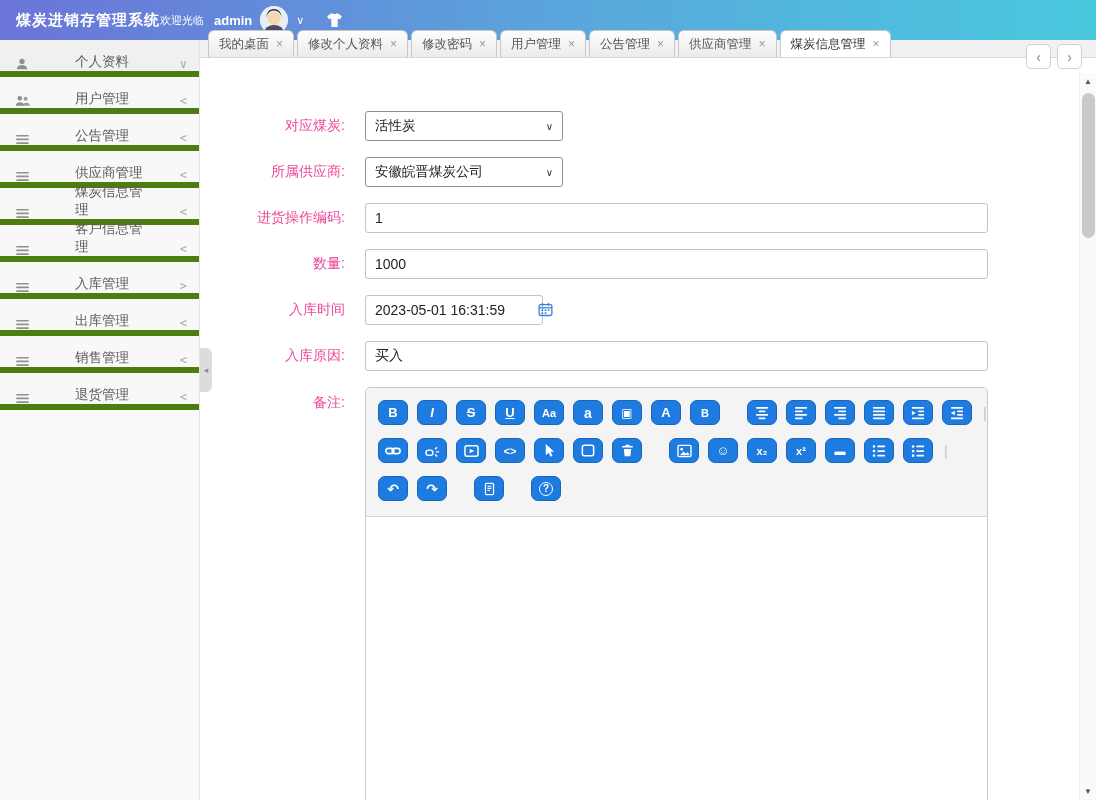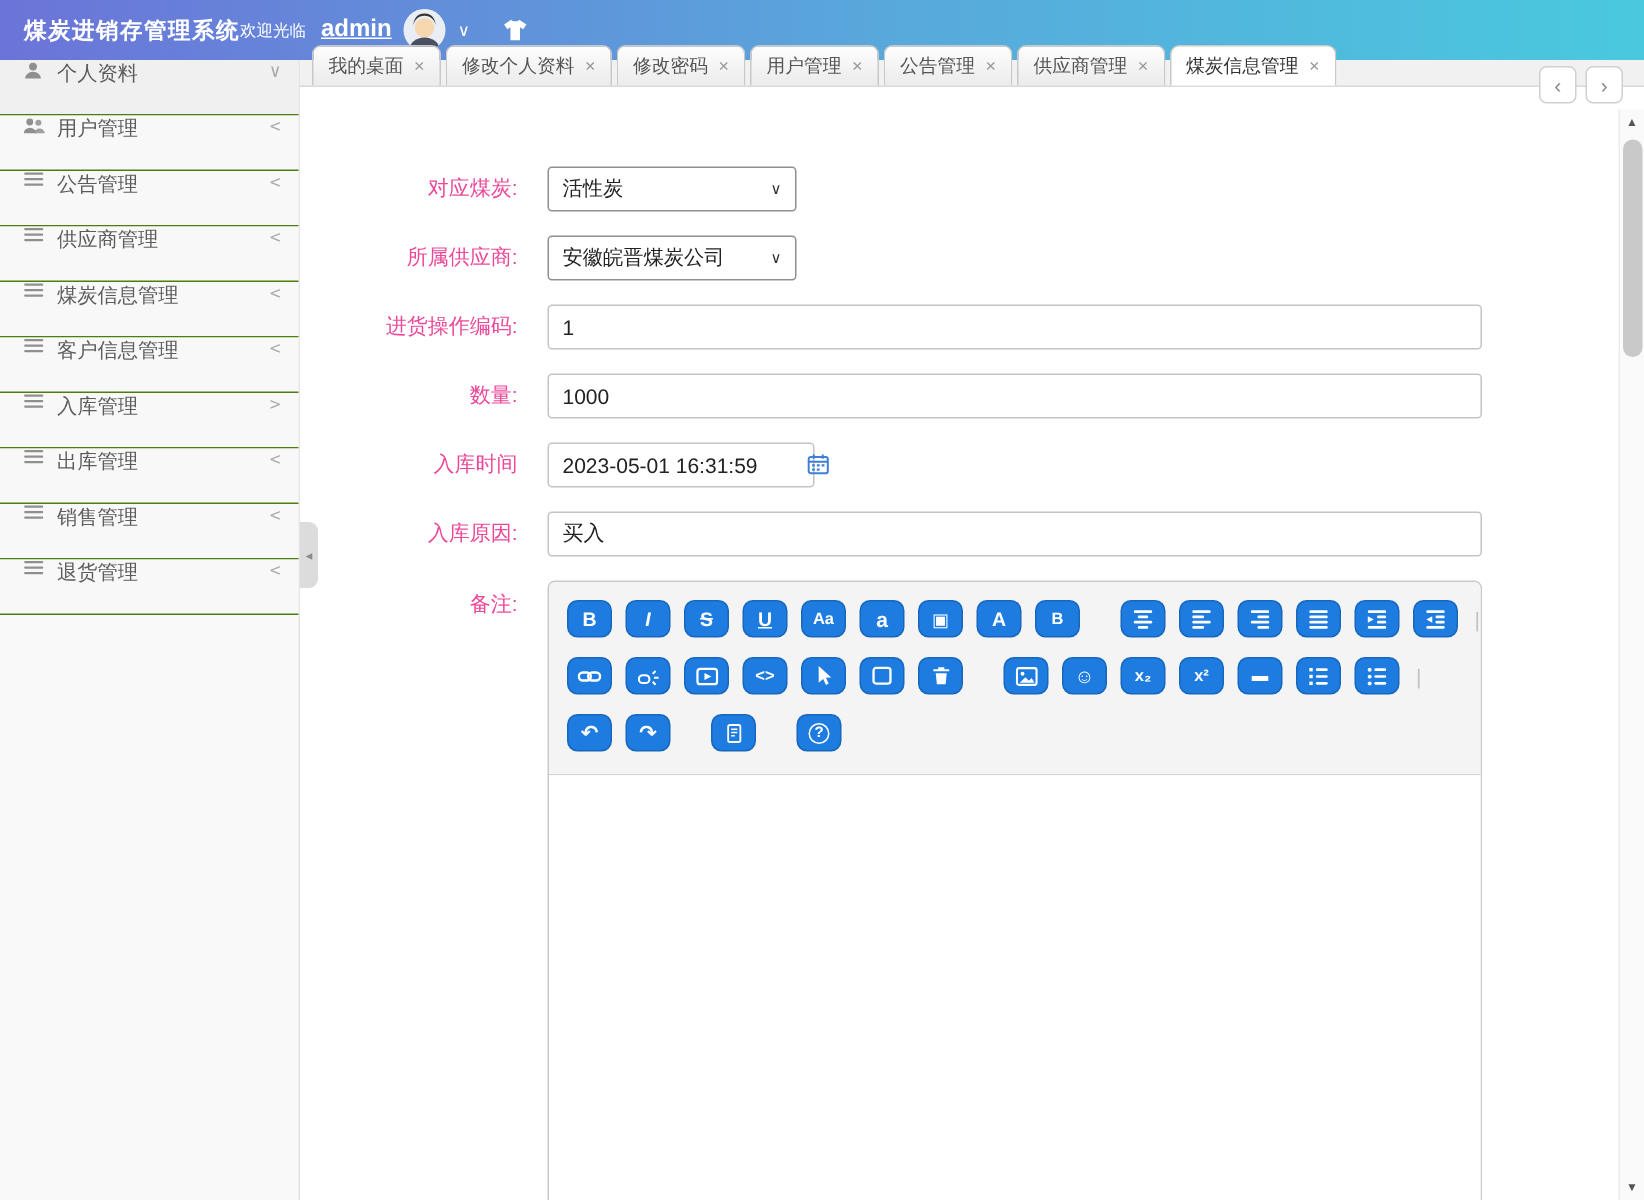--- a/index.html
+++ b/index.html
@@ -6,28 +6,28 @@
   body { font-family:"Liberation Sans","DejaVu Sans",sans-serif; background:#fff; }
   .app { position:relative; width:1096px; height:800px; overflow:hidden; background:#fff; }
 
   
   .header { position:absolute; top:0; left:0; width:1096px; height:40px;
     background:linear-gradient(90deg,#6b74d8 0%,#58a9dc 55%,#49c9de 100%);
     display:flex; align-items:center; color:#fff; }
   .header-title { font-size:15px; font-weight:bold; padding-left:16px; letter-spacing:1px; }
   .header-right { display:flex; align-items:center; padding-right:22px; gap:8px; }
   .welcome { font-size:11px; }
-  .username { font-size:16px; font-weight:bold; margin-left:2px;text-decoration:underline; }
+  .username { font-size:13px; font-weight:bold; margin-left:2px; }
   .avatar { width:28px; height:28px; border-radius:50%; overflow:hidden; background:#dfe8ef; display:inline-block; cursor:pointer; }
   .hdr-chev { font-size:11px; color:#fff; cursor:pointer; }
   .skin-btn { margin-left:14px; cursor:pointer; display:inline-flex; }
 
   
   .sidebar { position:absolute; top:40px; left:0; width:200px; bottom:0; background:#f9f9f9; border-right:1px solid #e4e4e4; }
-  .side-item { height:37px; display:flex; align-items:flex-start; padding:0 12px 0 14px; border-bottom:1px solid #4d7c0f; background:#f8f8f8; color:#5c5c5c; font-size:13.5px; cursor:pointer; }
+  .side-item { height:37px; display:flex; align-items:flex-end; padding:0 12px 0 14px; border-bottom:6px solid #4d7c0f; background:#f8f8f8; color:#5c5c5c; font-size:13.5px; cursor:pointer;gap:37px; }
   .side-item.first { background:#f0f0f0; }
   .side-icon { width:16px; display:inline-flex; justify-content:center; margin-right:8px; }
   .side-label { flex:1; }
   .side-arrow { color:#a9a9a9; font-size:12px; font-family:"DejaVu Sans Mono",monospace; }
   .collapse-handle { position:absolute; top:348px; left:200px; width:12px; height:44px; background:#dcdcdc;
     border-radius:0 6px 6px 0; display:flex; align-items:center; justify-content:center; color:#8a8a8a; font-size:9px; cursor:pointer; z-index:5; }
 
   
   .main { position:absolute; left:200px; top:40px; right:0; bottom:0; }
   .tabbar { height:18px; background:#f1f1f1; border-bottom:1px solid #d8d8d8; display:flex; align-items:flex-end; padding-left:8px; position:relative; }
@@ -39,21 +39,21 @@
   .tab-controls { position:absolute; right:14px; top:4px; display:flex; gap:6px; }
   .tab-ctrl { width:25px; height:25px; background:#fff; border:1px solid #d0d0d0; border-radius:5px;
     display:flex; align-items:center; justify-content:center; color:#888; font-size:14px; cursor:pointer; }
 
   
   .content { position:absolute; top:33px; left:0; right:17px; bottom:0; background:#fff; padding-top:38px; overflow:hidden; }
   .frow { display:flex; align-items:center; margin-bottom:16px; }
   .frow.top { align-items:flex-start; }
   .row-label { width:145px; margin-right:20px; text-align:right; font-size:14px; color:#ec4899; }
   .frow.top .row-label { padding-top:7px; }
-  .sel { width:166px; height:30px; border:1px solid #8f8f8f; border-radius:3px; background:#fff;
+  .sel { width:198px; height:30px; border:1px solid #8f8f8f; border-radius:3px; background:#fff;
     display:flex; align-items:center; justify-content:space-between; padding:4px 9px; font-size:13.5px; color:#222; cursor:pointer; }
   .sel-chev { font-size:10px; color:#333; }
   .txt { height:30px; border:1px solid #c4c4c4; border-radius:3px; padding:0 9px; font-size:14px; color:#222;
     font-family:"Liberation Sans","DejaVu Sans",sans-serif; outline:none; background:#fff; }
   .txt.wide { width:623px; }
   .date-wrap { position:relative; width:194px; }
   .date-wrap .txt { width:178px; padding-right:28px; }
   .cal-btn { position:absolute; right:6px; top:7px; cursor:pointer; display:inline-flex; }
 
   

